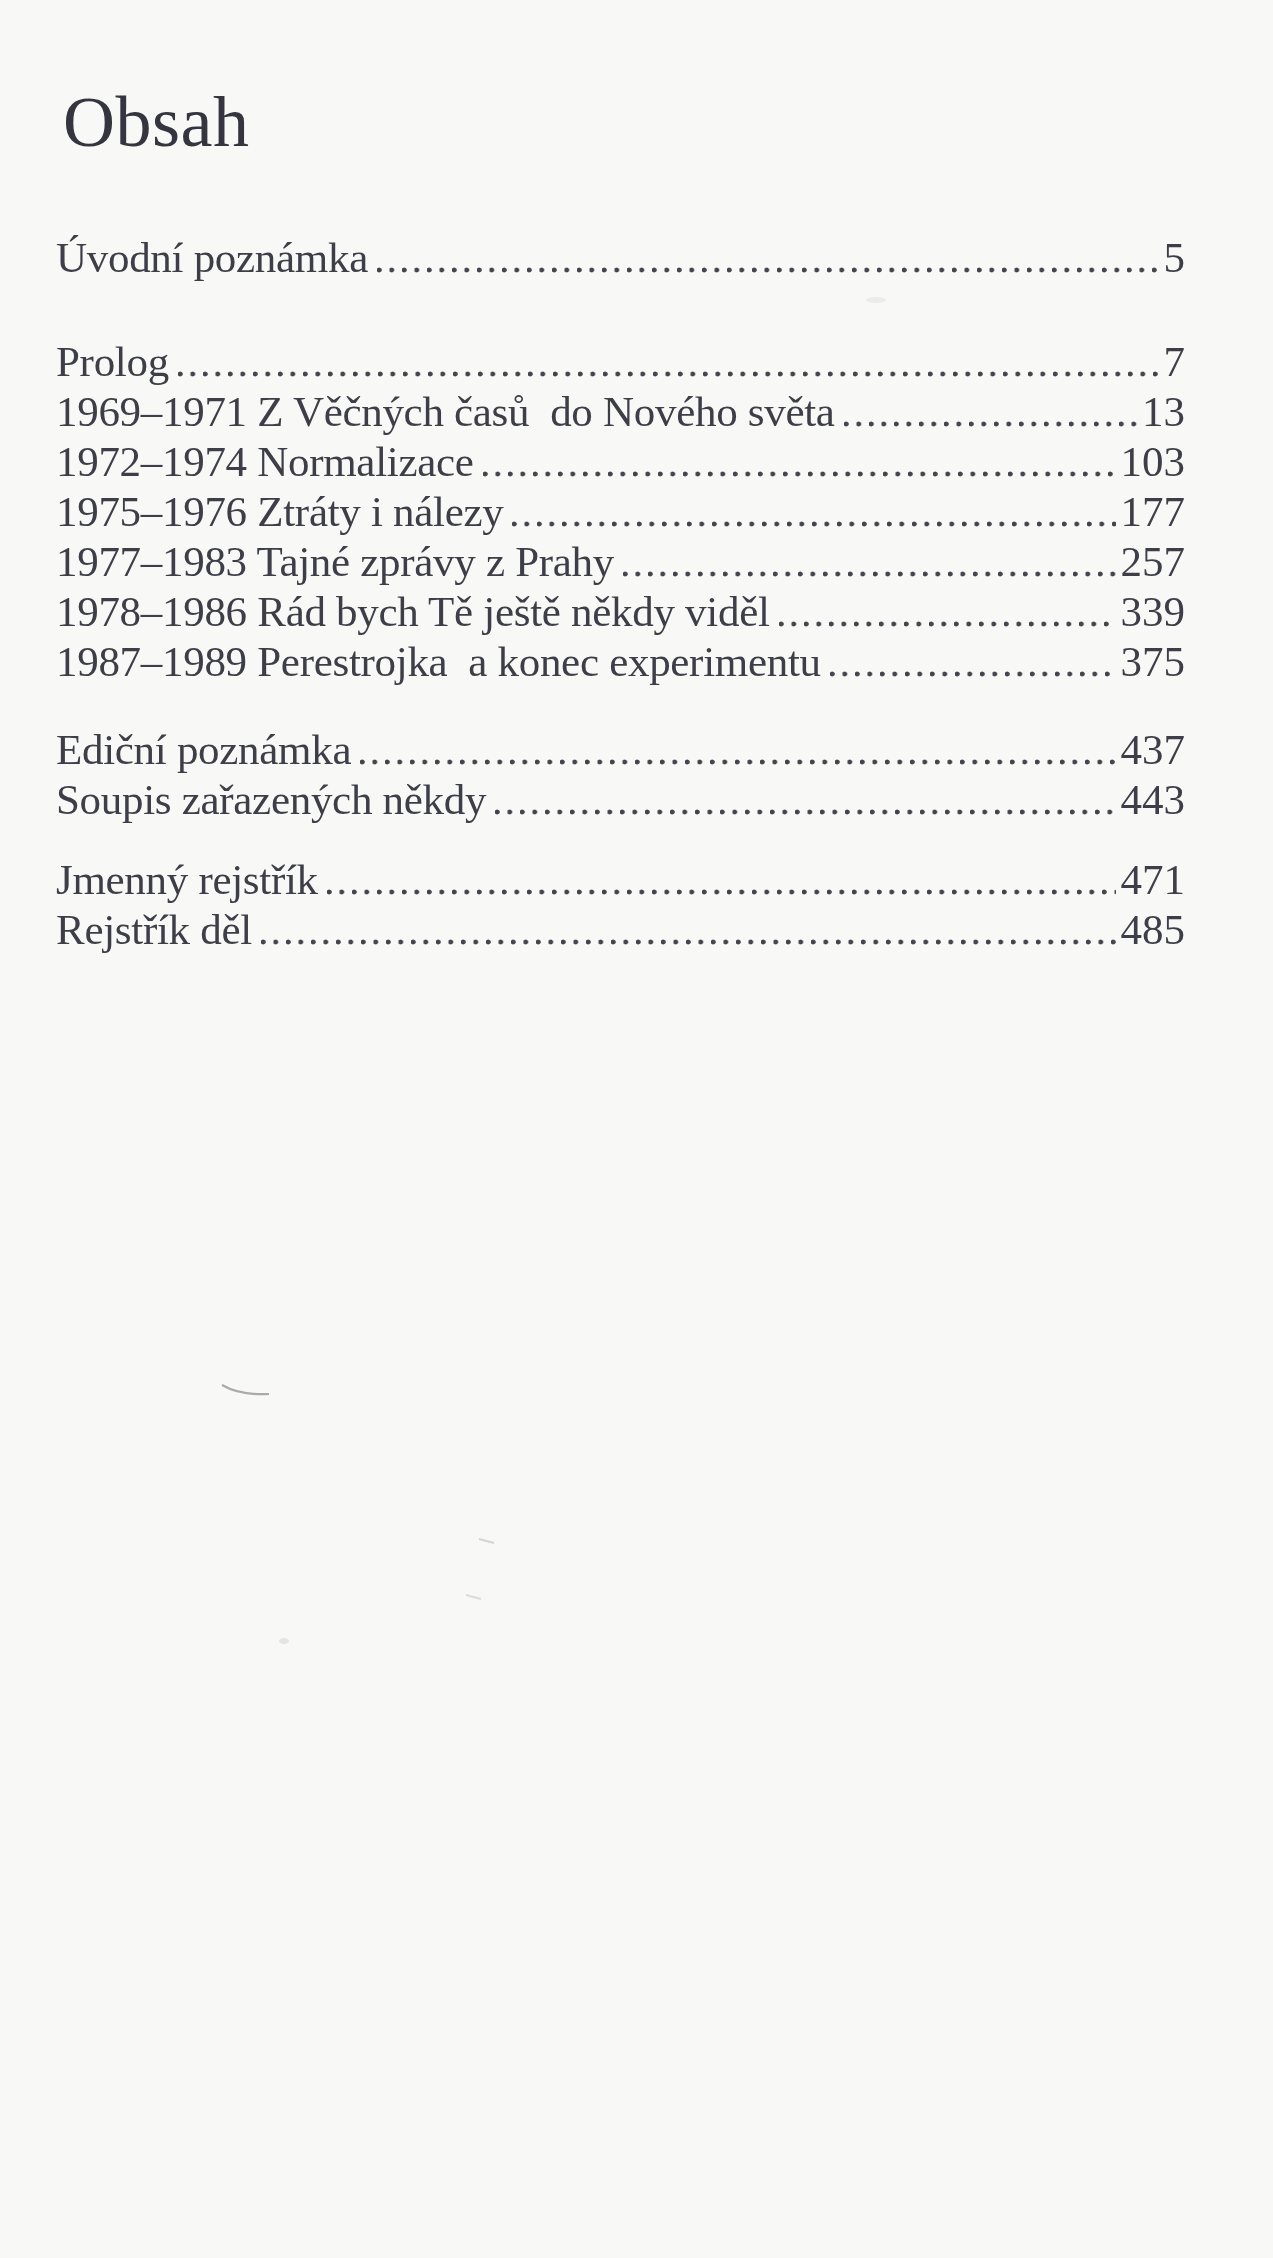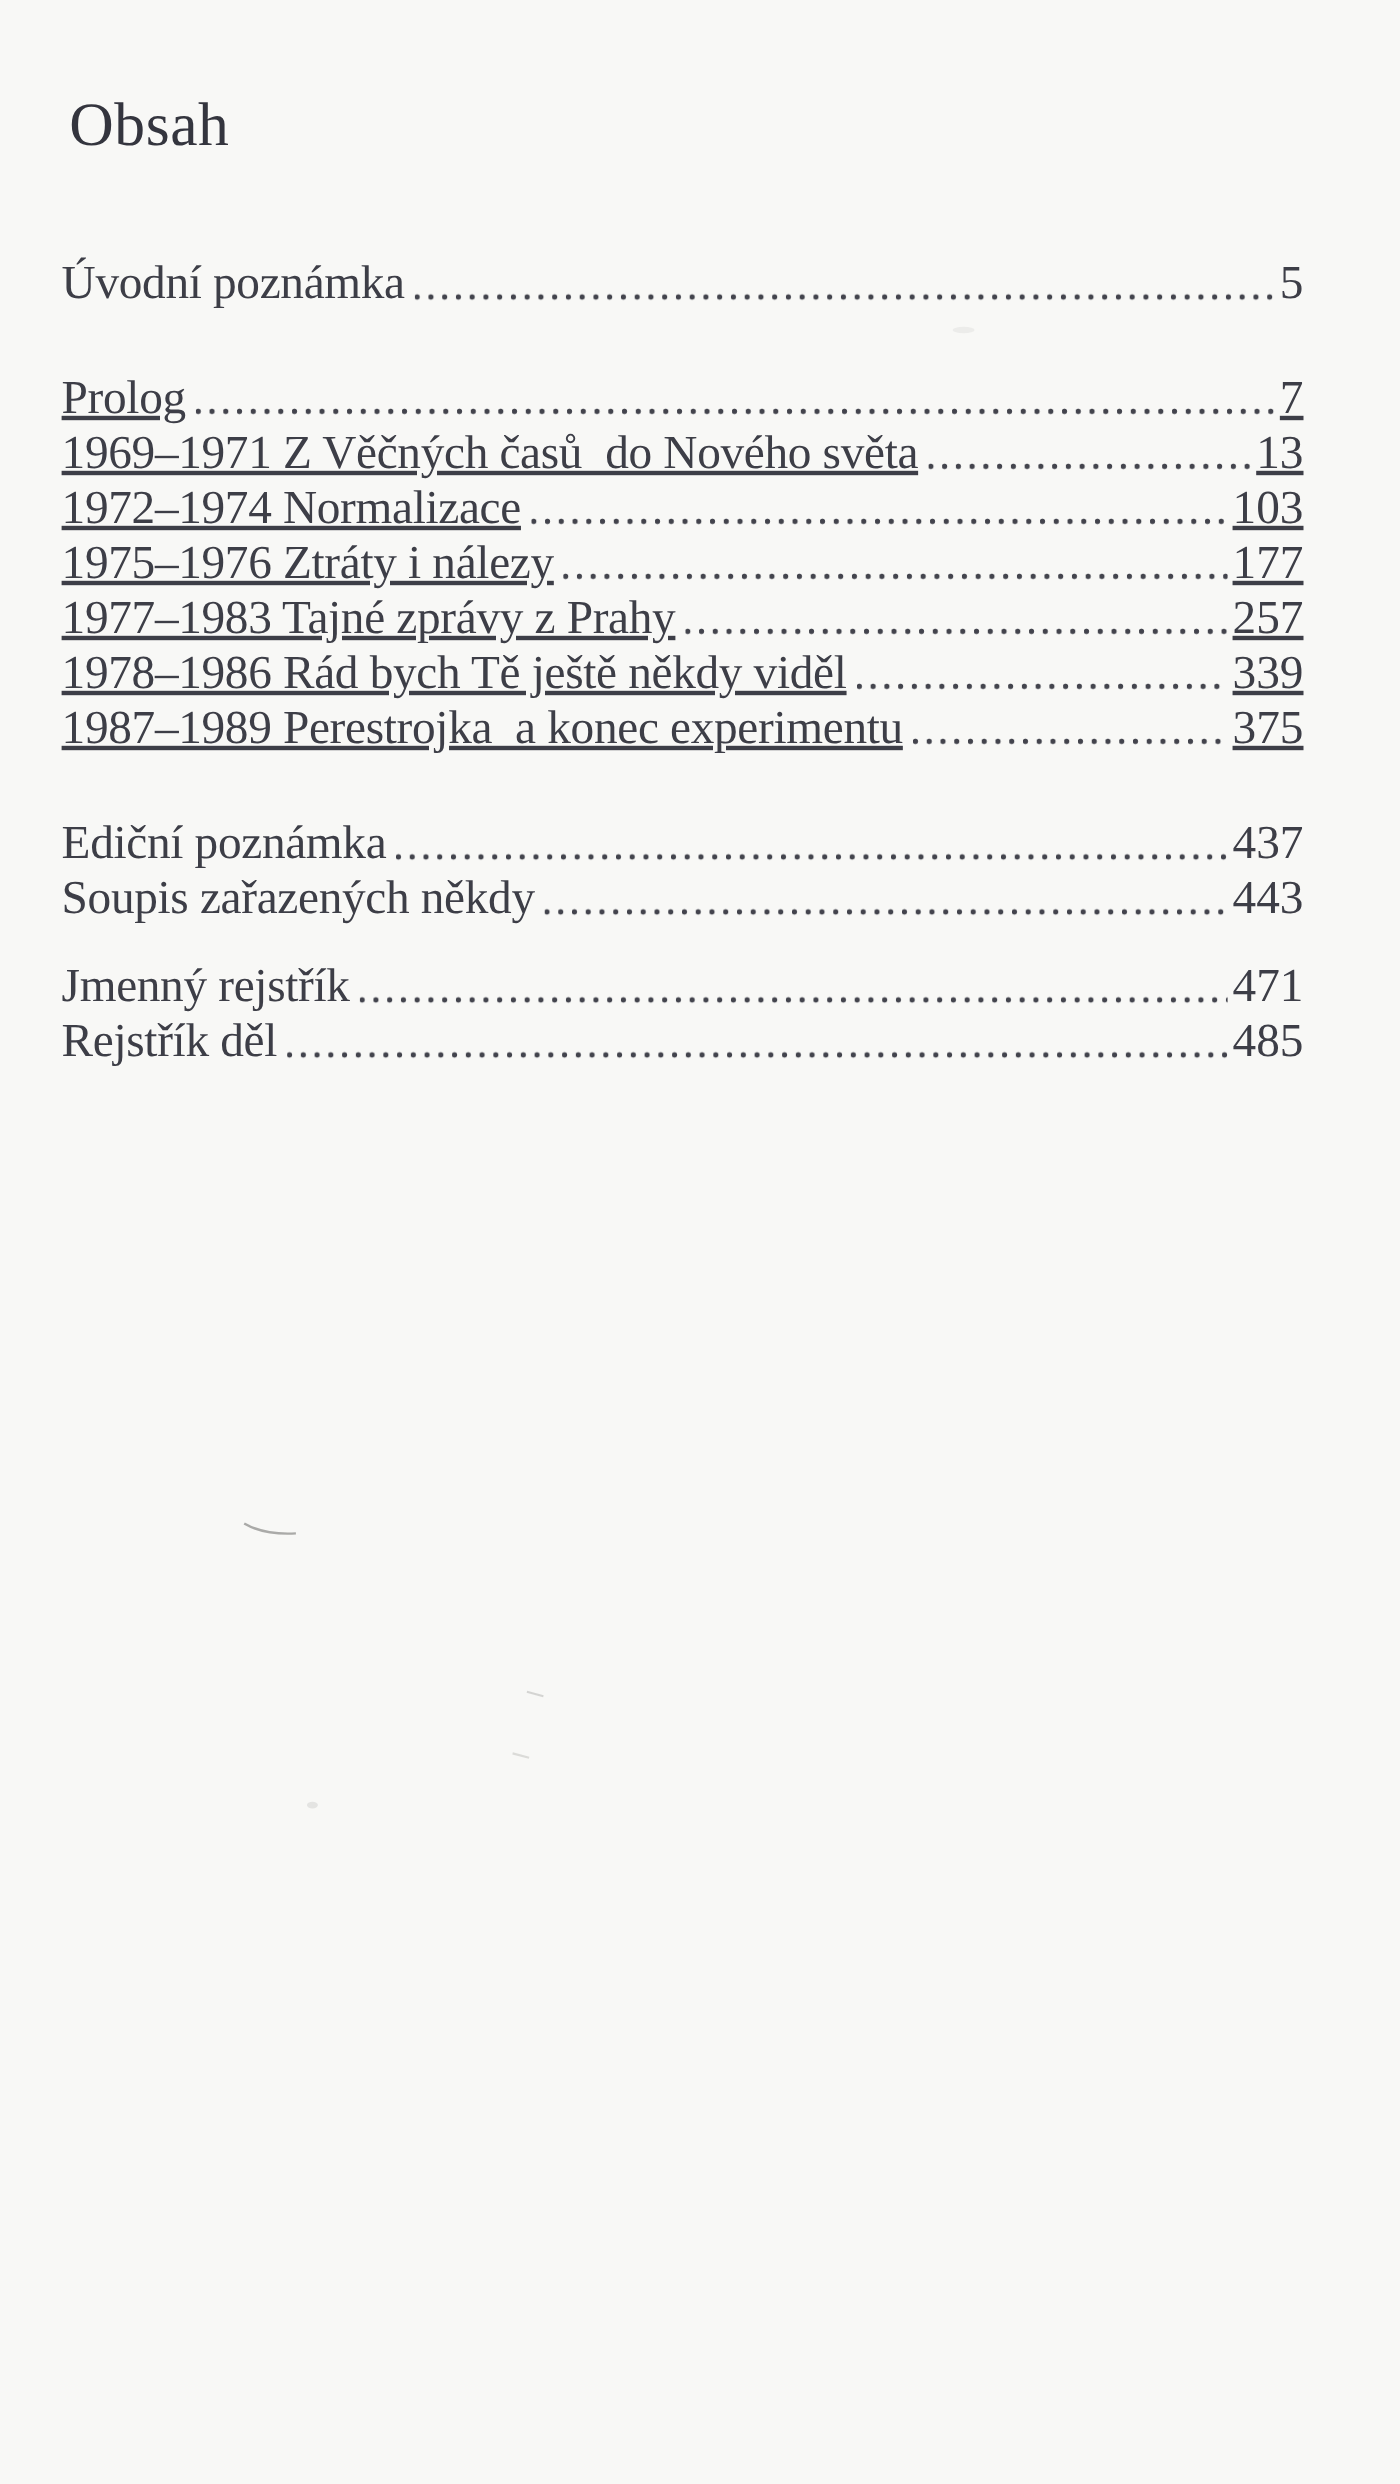--- a/index.html
+++ b/index.html
@@ -17,35 +17,35 @@
   }
   .page {
     position: absolute;
     inset: 0;
   }
   .page-title {
     position: absolute;
     left: 63px;
     top: 86px;
     margin: 0;
-    font-size: 56px;
+    font-size: 72px;
     line-height: 1;
     font-weight: normal;
     letter-spacing: 0.5px;
     color: #34353e;
     text-align: center;
   }
   .toc {
     position: absolute;
     left: 56px;
     right: 88px;
     top: 233px;
   }
   .toc-section { margin: 0 0 54px 0; }
-  .toc-section:nth-of-type(2) { margin-bottom: 55px; text-decoration: underline; }
+  .toc-section:nth-of-type(2) { margin-bottom: 38px; }
   .toc-section:nth-of-type(3) { margin-bottom: 30px; }
   .toc-section:last-of-type { margin-bottom: 0; }
   .toc-row {
     display: flex;
     align-items: baseline;
     height: 50px;
     line-height: 50px;
     font-size: 43px;
     white-space: nowrap;
   }

